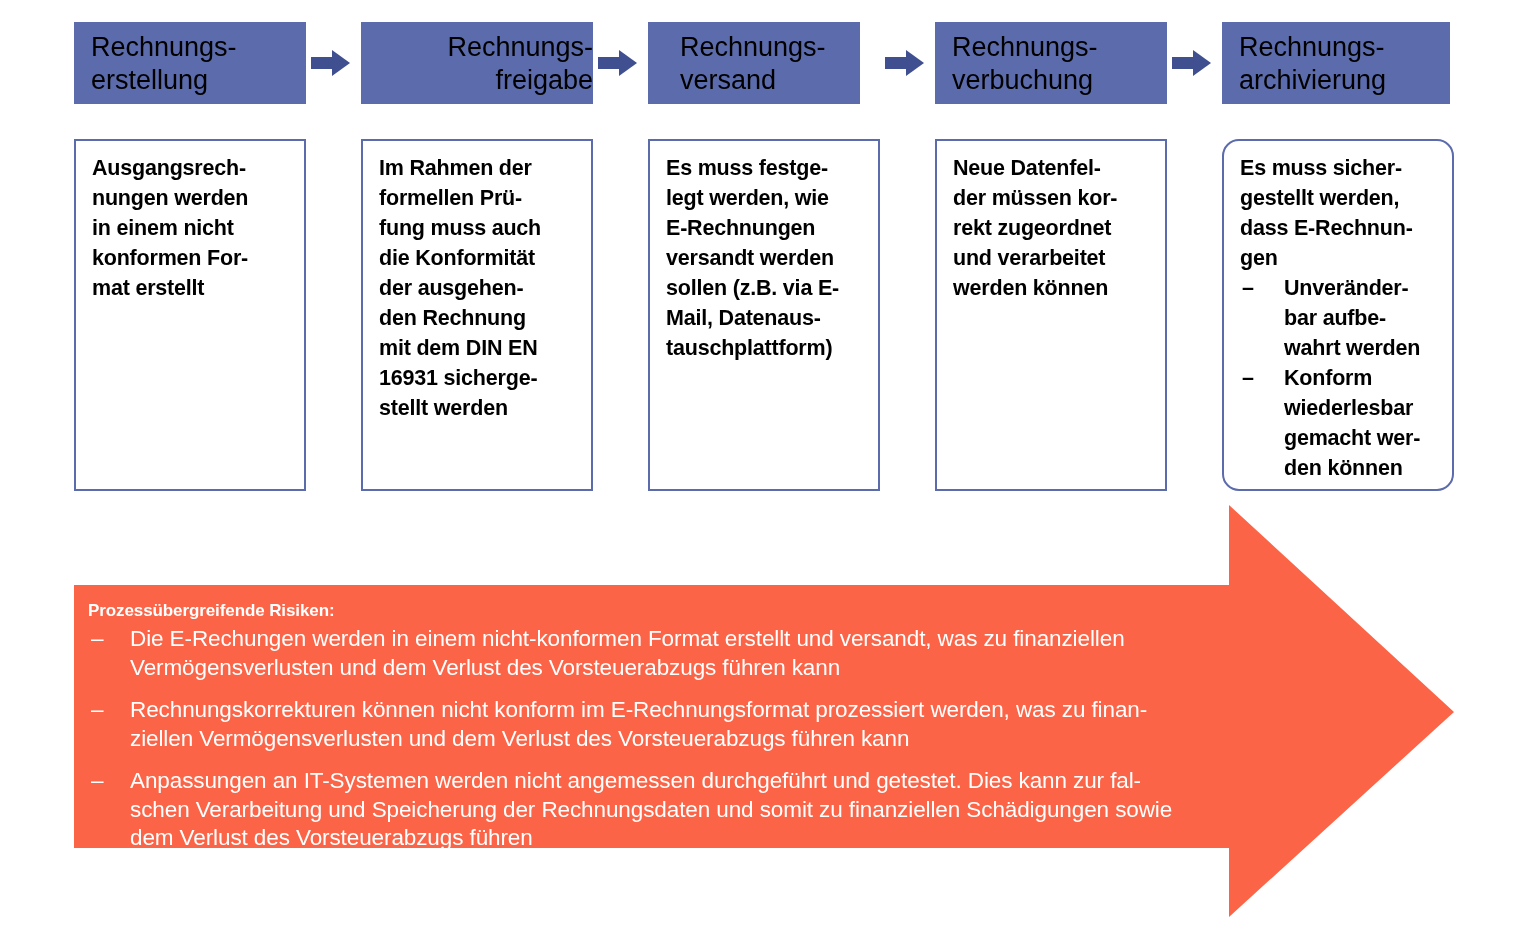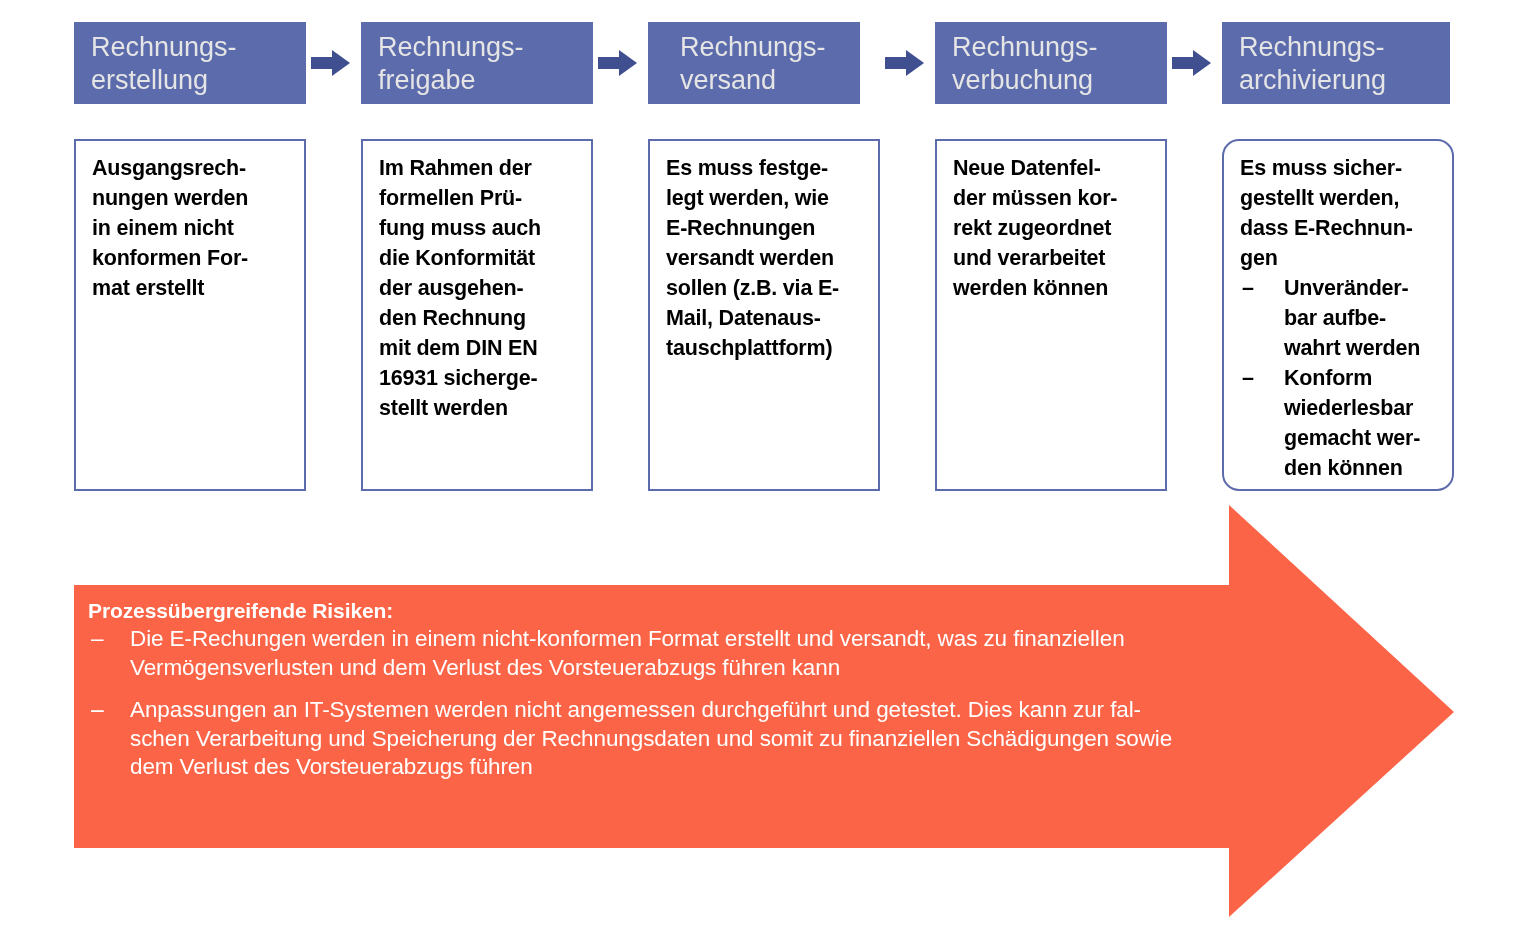--- a/index.html
+++ b/index.html
@@ -23,21 +23,21 @@
   .col {
     position: absolute;
     top: 22px;
   }
   .phase-header {
     position: absolute;
     top: 0;
     left: 0;
     height: 82px;
     background: #5b6bab;
-    color: #e5e5e5;
+    color: #000000;
     font-size: 27px;
     line-height: 33px;
     padding: 9px 0 0 17px;
     box-sizing: border-box;
     letter-spacing: 0px;
   }
   .phase-body {
     position: absolute;
     top: 117px;
     left: 0;
@@ -112,21 +112,21 @@
     height: 100%;
   }
   #risk-content {
     position: absolute;
     left: 88px;
     top: 598px;
     width: 1230px;
     color: #ffffff;
   }
   #risk-title {
-    font-size: 21px;
+    font-size: 17px;
     font-weight: bold;
     line-height: 26px;
     margin: 0 0 1px 0;
     letter-spacing: -0.1px;
   }
   #risk-list {
     margin: 0;
     padding: 0;
     list-style: none;
   }
@@ -161,21 +161,21 @@
 konformen For-
 mat erstellt</p>
     </div>
   </div>
   <div class="connector" style="left:311px;">
     <span class="shaft"></span>
     <span class="head"></span>
   </div>
 
   <div class="col" style="left:361px; width:232px;">
-    <div class="phase-header" style="width:232px;">Rechnungs-
+    <div class="phase-header" style="width:232px;text-align:right;">Rechnungs-
 freigabe</div>
     <div class="phase-body" style="width:232px;">
       <p class="para">Im Rahmen der
 formellen Prü-
 fung muss auch
 die Konformität
 der ausgehen-
 den Rechnung
 mit dem DIN EN
 16931 sicherge-
@@ -245,20 +245,21 @@
     <svg viewBox="0 0 1380 412" preserveAspectRatio="none" aria-hidden="true">
       <polygon points="0,80 1155,80 1155,0 1380,207 1155,412 1155,343 0,343" fill="#FB6446"></polygon>
     </svg>
   </div>
 
   <div id="risk-content">
     <p id="risk-title">Prozessübergreifende Risiken:</p>
     <ul id="risk-list">
       <li><span class="dash">–</span><span>Die E-Rechungen werden in einem nicht-konformen Format erstellt und versandt, was zu finanziellen
 Vermögensverlusten und dem Verlust des Vorsteuerabzugs führen kann</span></li>
-      <li><span class="dash">–</span></li>
+      <li><span class="dash">–</span><span>Rechnungskorrekturen können nicht konform im E-Rechnungsformat prozessiert werden, was zu finan-
+ziellen Vermögensverlusten und dem Verlust des Vorsteuerabzugs führen kann</span></li>
       <li><span class="dash">–</span><span>Anpassungen an IT-Systemen werden nicht angemessen durchgeführt und getestet. Dies kann zur fal-
 schen Verarbeitung und Speicherung der Rechnungsdaten und somit zu finanziellen Schädigungen sowie
 dem Verlust des Vorsteuerabzugs führen</span></li>
     </ul>
   </div>
 
 </div>
 
 </body></html>

